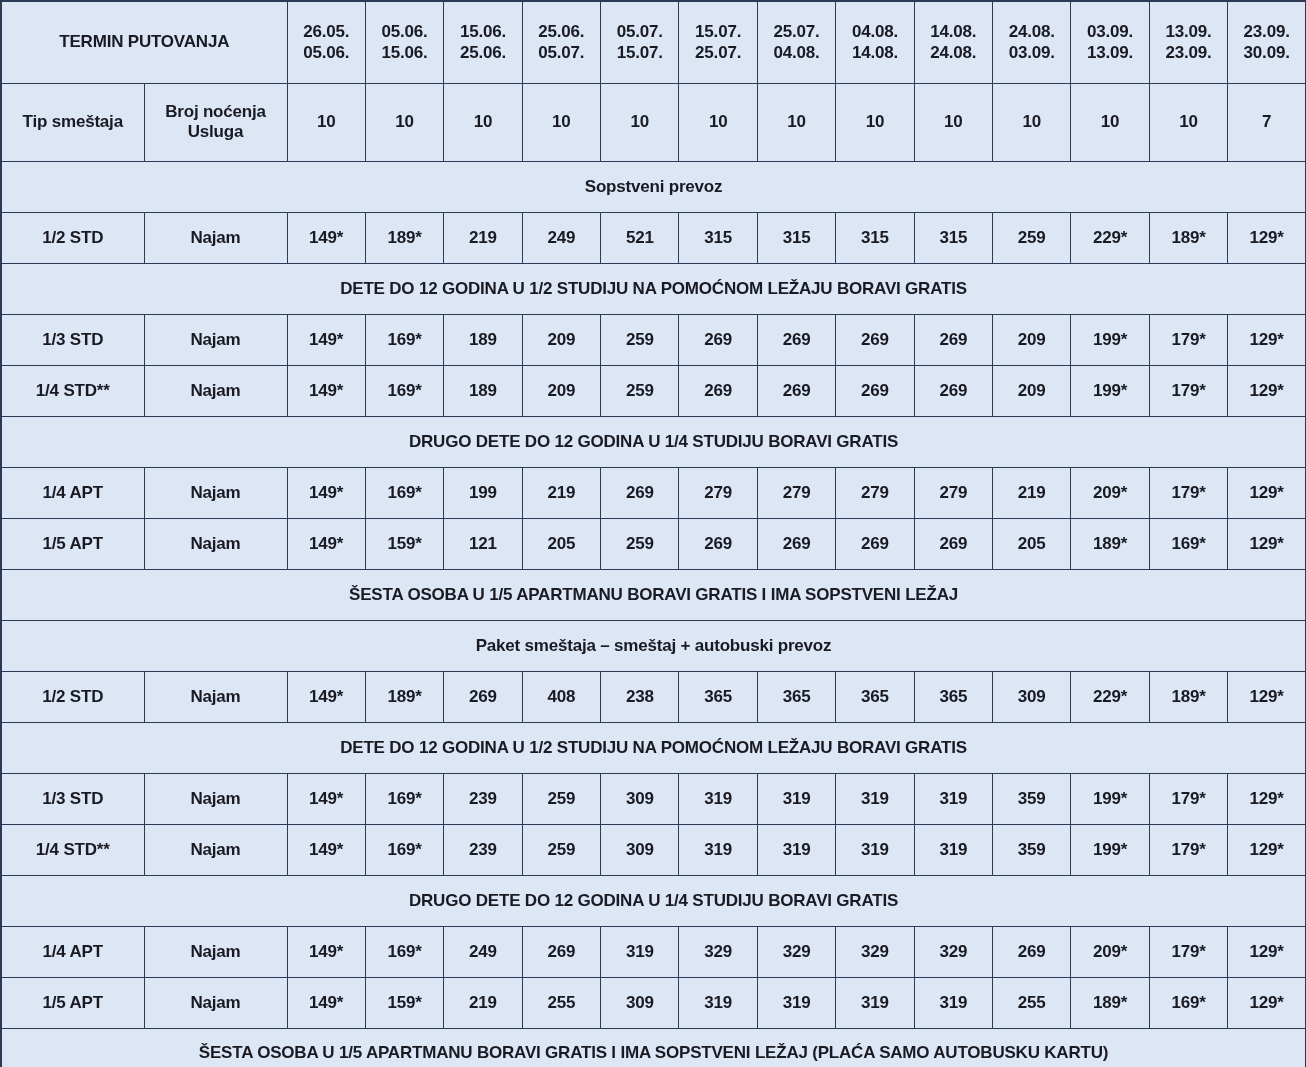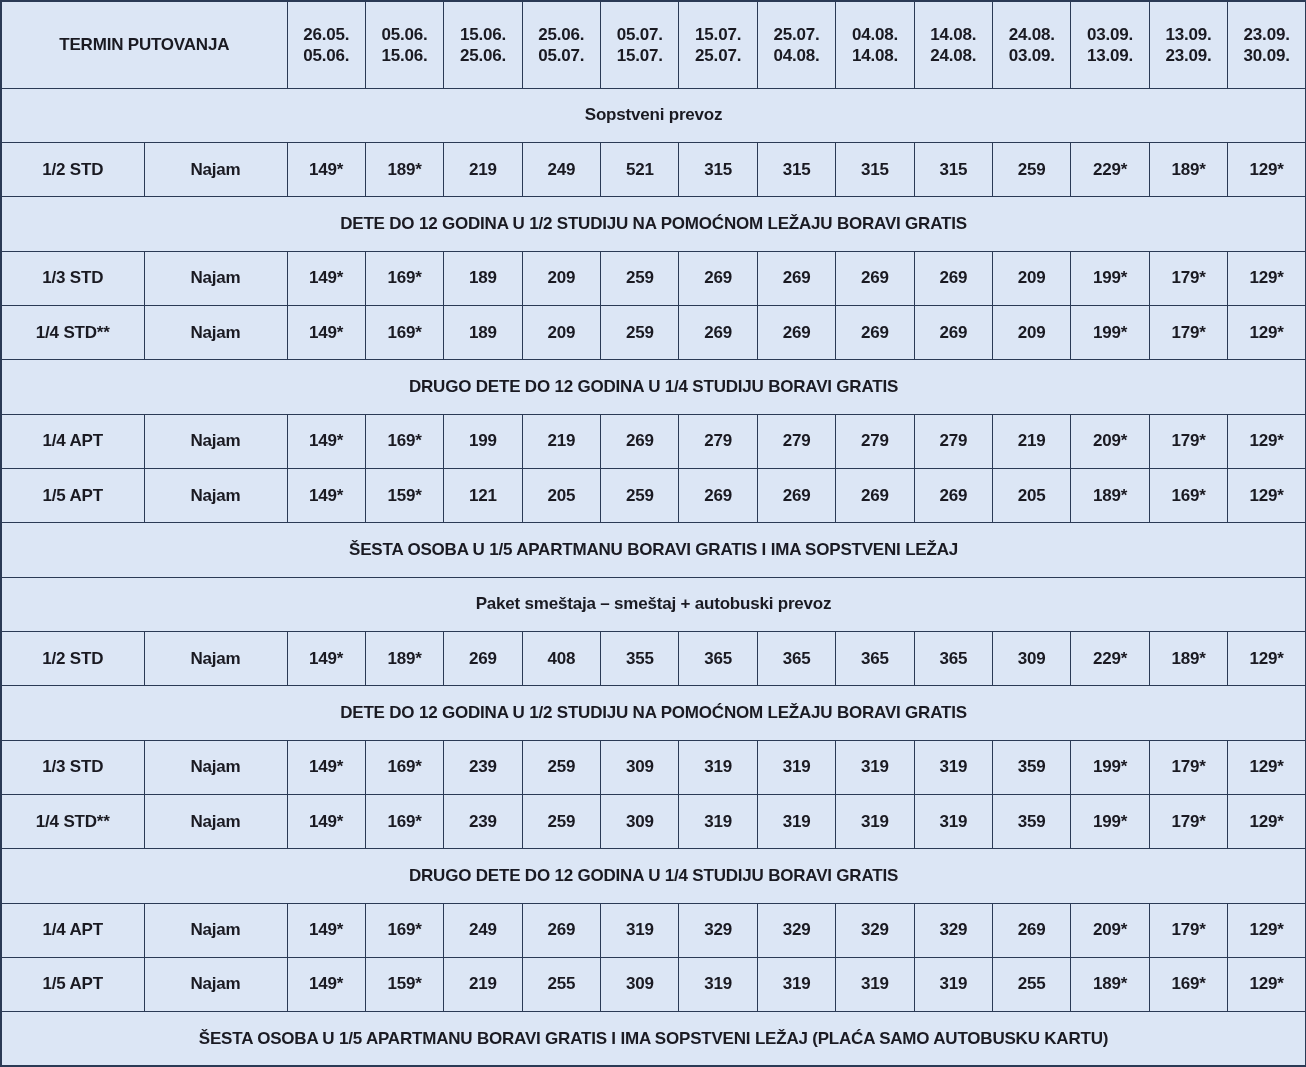--- a/index.html
+++ b/index.html
@@ -124,20 +124,38 @@
 24.08.</td>
         <td class="date-head">24.08.
 03.09.</td>
         <td class="date-head">03.09.
 13.09.</td>
         <td class="date-head">13.09.
 23.09.</td>
         <td class="date-head">23.09.
 30.09.</td>
       </tr>
+      <tr class="h-sub">
+        <td class="subhead">Tip smeštaja</td>
+        <td class="subhead">Broj noćenja
+Usluga</td>
+        <td class="nights">10</td>
+        <td class="nights">10</td>
+        <td class="nights">10</td>
+        <td class="nights">10</td>
+        <td class="nights">10</td>
+        <td class="nights">10</td>
+        <td class="nights">10</td>
+        <td class="nights">10</td>
+        <td class="nights">10</td>
+        <td class="nights">10</td>
+        <td class="nights">10</td>
+        <td class="nights">10</td>
+        <td class="nights">7</td>
+      </tr>
       <tr class="h-sec">
         <td class="section-title" colspan="15">Sopstveni prevoz</td>
       </tr>
       <tr class="h-row">
         <td class="label-type">1/2 STD</td>
         <td class="label-service">Najam</td>
         <td class="price">149*</td>
         <td class="price">189*</td>
         <td class="price">219</td>
         <td class="price">249</td>
@@ -231,21 +249,21 @@
       <tr class="h-sec">
         <td class="section-title" colspan="15">Paket smeštaja – smeštaj + autobuski prevoz</td>
       </tr>
       <tr class="h-row">
         <td class="label-type">1/2 STD</td>
         <td class="label-service">Najam</td>
         <td class="price">149*</td>
         <td class="price">189*</td>
         <td class="price">269</td>
         <td class="price">408</td>
-        <td class="price">355</td>
+        <td class="price">238</td>
         <td class="price">365</td>
         <td class="price">365</td>
         <td class="price">365</td>
         <td class="price">365</td>
         <td class="price">309</td>
         <td class="price">229*</td>
         <td class="price">189*</td>
         <td class="price">129*</td>
       </tr>
       <tr class="h-ban">

